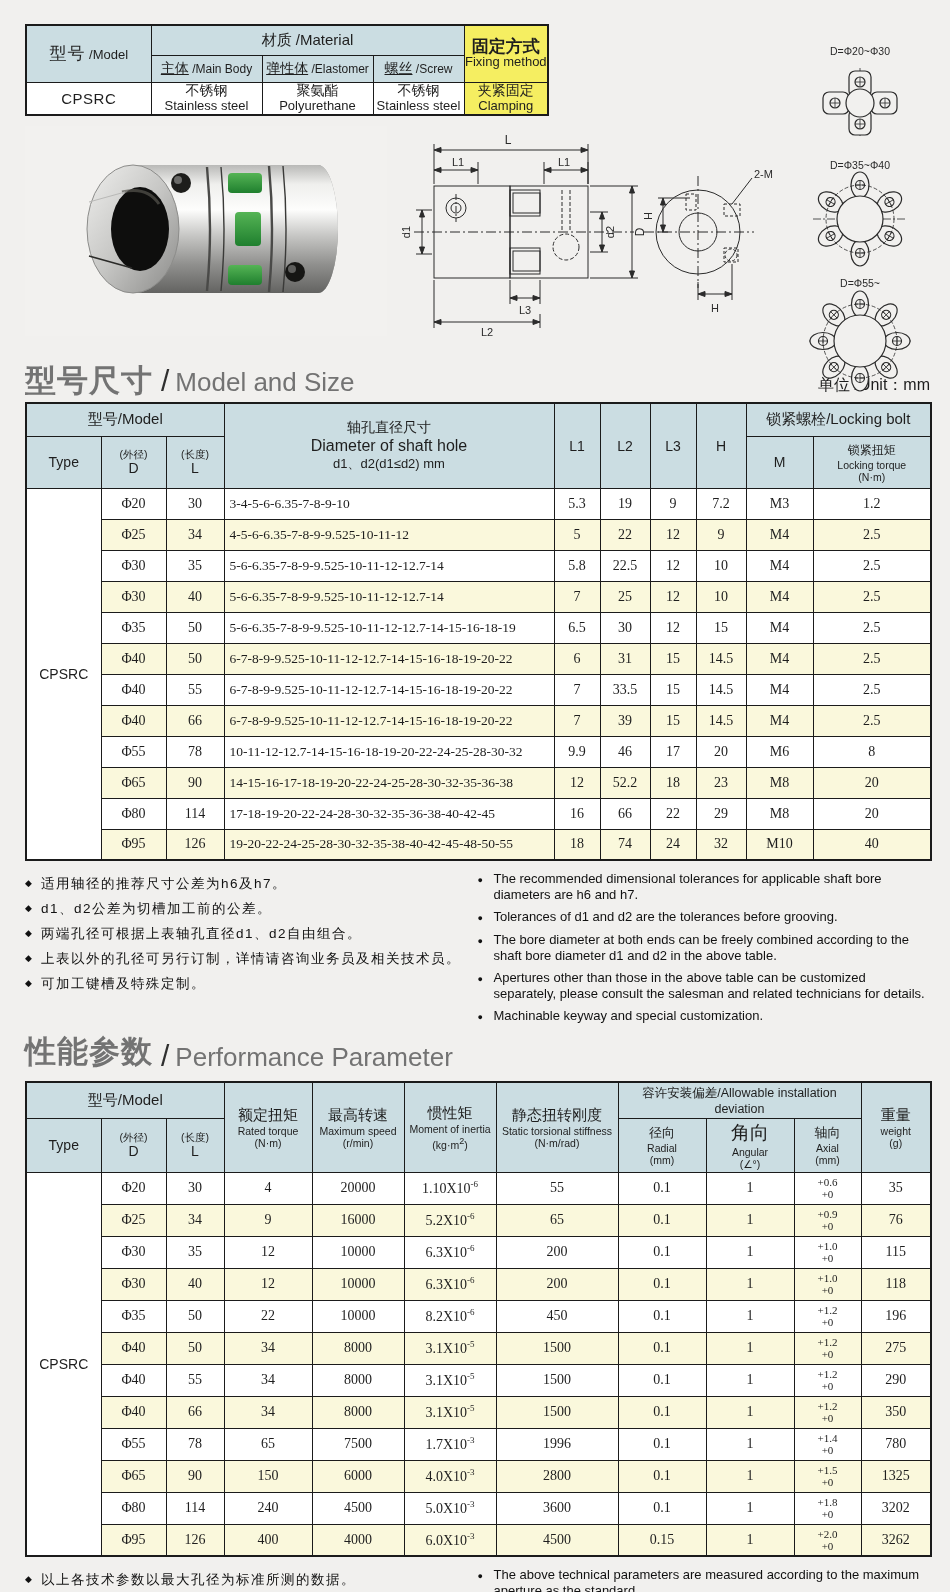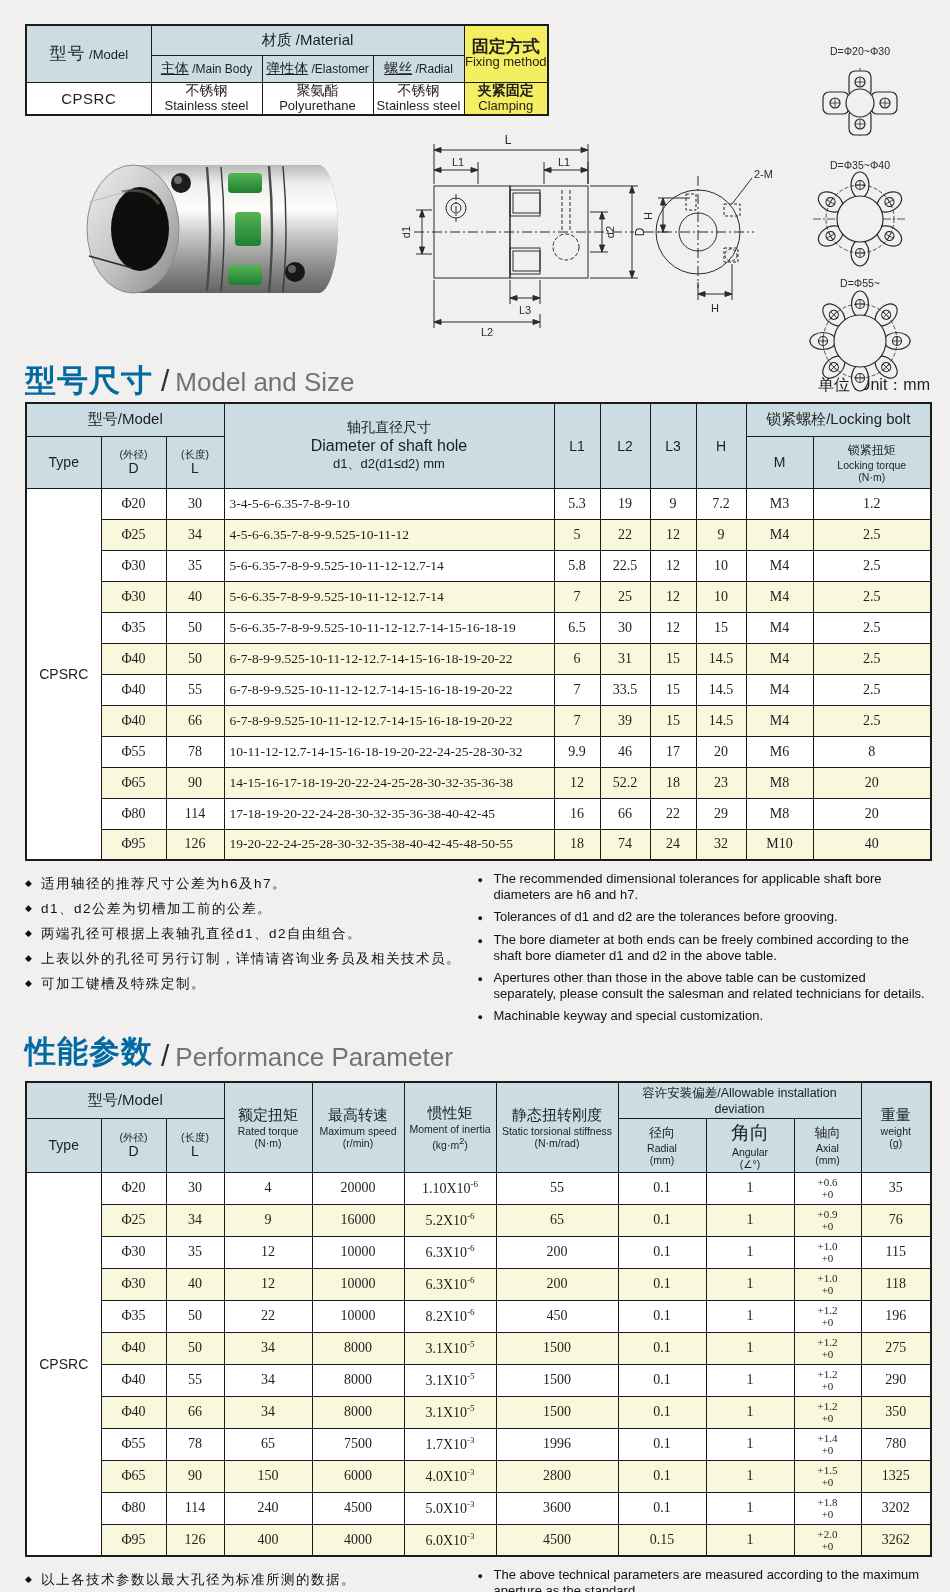--- a/index.html
+++ b/index.html
@@ -31,21 +31,21 @@
   .photo-box { position:absolute; left:25px; top:126px; width:362px; height:210px; }
   .sideview-box { position:absolute; left:392px; top:122px; width:258px; height:218px; }
   .frontview-box { position:absolute; left:628px; top:142px; width:160px; height:180px; }
   .stars-box { position:absolute; left:775px; top:4px; width:170px; height:332px;margin-top:41px; }
   .star-item { text-align:center; }
   .star-label { font-size:10.5px; color:#2a2a2a; font-family:"Liberation Sans",sans-serif; }
   svg text { font-family:"Liberation Sans",sans-serif; }
 
   
   .sect-title { display:flex; align-items:baseline; margin:0 20px 0 25px; }
-  .sect-title .cn { font-size:31px; font-weight:bold; color:#0369a1; letter-spacing:1px; }
+  .sect-title .cn { font-size:31px; font-weight:bold; color:#737373; letter-spacing:1px; }
   .sect-title .slash { font-size:30px; color:#2f2f2f; margin:0 6px 0 8px; font-weight:normal; }
   .sect-title .en { font-size:26px; color:#737373; }
   .unit { margin-left:auto; font-size:16px; color:#1c1c1c; align-self:flex-end; padding-bottom:2px; }
   .title1 { padding-top:12px; height:50px; }
   .title2 { height:46px; align-items:flex-end; padding-bottom:4px; }
 
   
   .spec-table { width:905px; margin:4px 0 0 25px; table-layout:fixed;
                 border:2px solid #1b1b1b; background:#fff; }
   .spec-table th, .spec-table td { border:1px solid #1b1b1b; text-align:center; vertical-align:middle; padding:1px 2px; }
@@ -94,38 +94,38 @@
       </td>
       <td colspan="3" class="hdr mat-group">材质 /Material</td>
       <td rowspan="2" class="yellow fix-cell">
         <div class="cn">固定方式</div>
         <div>Fixing method</div>
       </td>
     </tr>
     <tr>
       <td class="hdr mat-sub"><span class="cn">主体</span> <span>/Main Body</span></td>
       <td class="hdr mat-sub"><span class="cn">弹性体</span> <span>/Elastomer</span></td>
-      <td class="hdr mat-sub"><span class="cn">螺丝</span> <span>/Radial</span></td>
+      <td class="hdr mat-sub"><span class="cn">螺丝</span> <span>/Screw</span></td>
     </tr>
     <tr>
       <td class="mat-data cpsrc">CPSRC</td>
       <td class="mat-data">
             <div class="cn">不锈钢</div>
             <div>Stainless steel</div>
           </td>
       <td class="mat-data">
             <div class="cn">聚氨酯</div>
             <div>Polyurethane</div>
           </td>
       <td class="mat-data">
             <div class="cn">不锈钢</div>
             <div>Stainless steel</div>
           </td>
       <td class="mat-data yellow">
-            <div class="cn" style="font-weight:bold">夹紧固定</div>
+            <div class="cn" style="font-weight:normal">夹紧固定</div>
             <div>Clamping</div>
           </td>
     </tr>
   </tbody>
     </table>
 
   <div class="photo-box">
     <svg width="362" height="210" viewBox="0 0 362 210">
       <defs>
         <linearGradient id="metalV" x1="0" y1="0" x2="0" y2="1">

